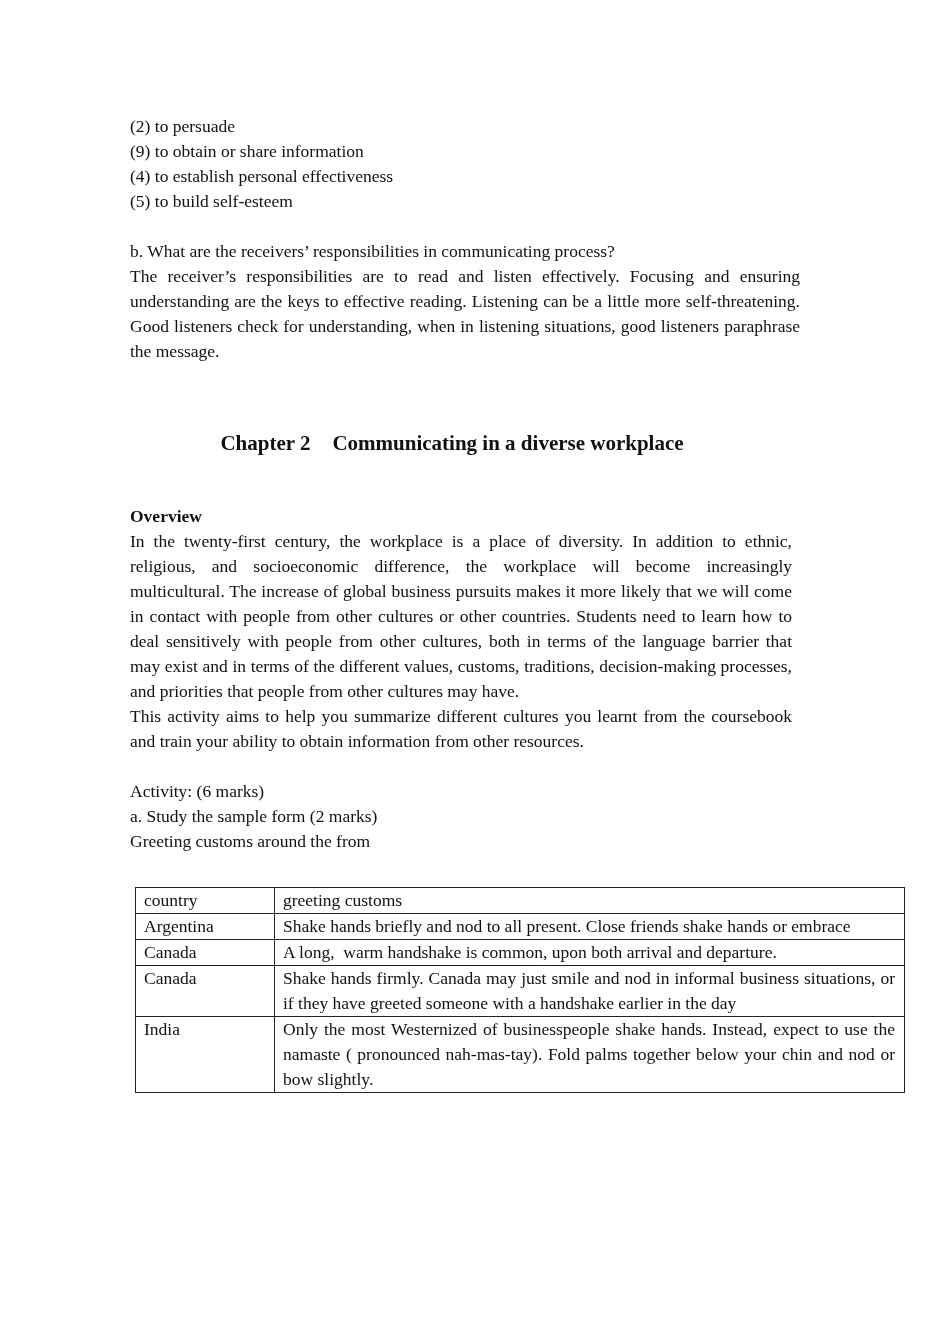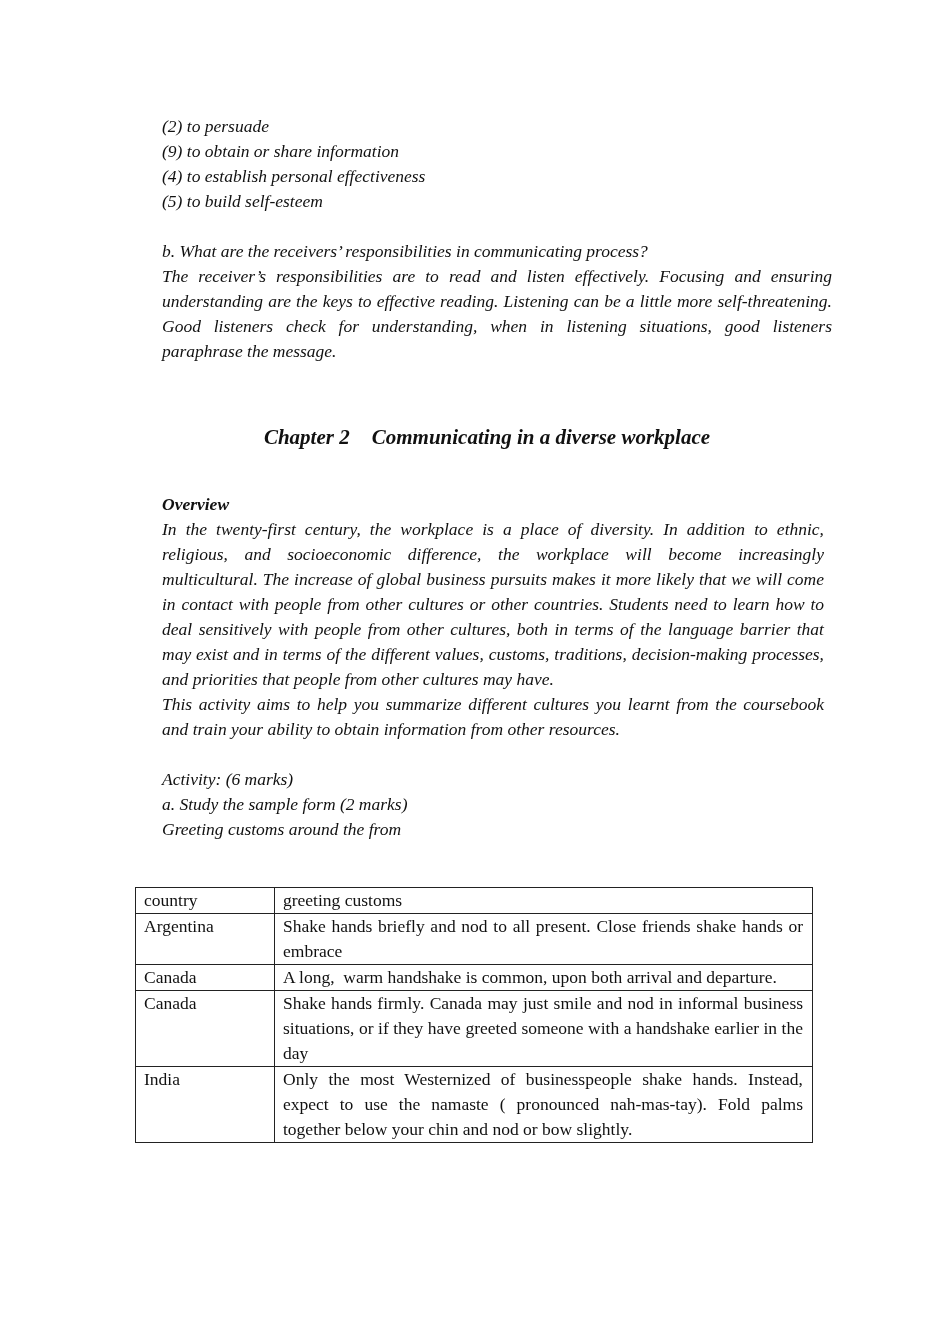--- a/index.html
+++ b/index.html
@@ -11,55 +11,54 @@
     width: 950px;
     height: 1344px;
     position: relative;
     overflow: hidden;
     font-family: "Liberation Serif", "DejaVu Serif", serif;
     color: #111111;
     font-size: 17.5px;
   }
   .page {
     position: absolute;
-    left: 162px;
+    left: 130px;
     top: 114px;
     width: 662px;
-    font-style: italic;
   }
   .line {
     height: 25px;
     line-height: 25px;
     white-space: nowrap;
   }
   .para {
     line-height: 25px;
     text-align: justify;
     margin: 0;
   }
   .spacer { height: 25px; }
   .chapter {
     text-align: center;
     font-weight: bold;
     font-size: 21px;
     line-height: 25px;
-    margin: 2px;
+    margin: 8px;
     padding-left: 0;
   }
   .chapter .gap { display: inline-block; width: 22px; }
   .overview-h {
     font-weight: bold;
     line-height: 25px;
     height: 25px;
   }
   table.greet {
     position: absolute;
     left: 135px;
     top: 887px;
-    width: 678px;
+    width: 770px;
     border-collapse: collapse;
     font-size: 17.5px;
   }
   table.greet td {
     border: 1.3px solid #222;
     vertical-align: top;
     line-height: 25px;
     padding: 0 9px 0 8px;
   }
   table.greet td.country {

